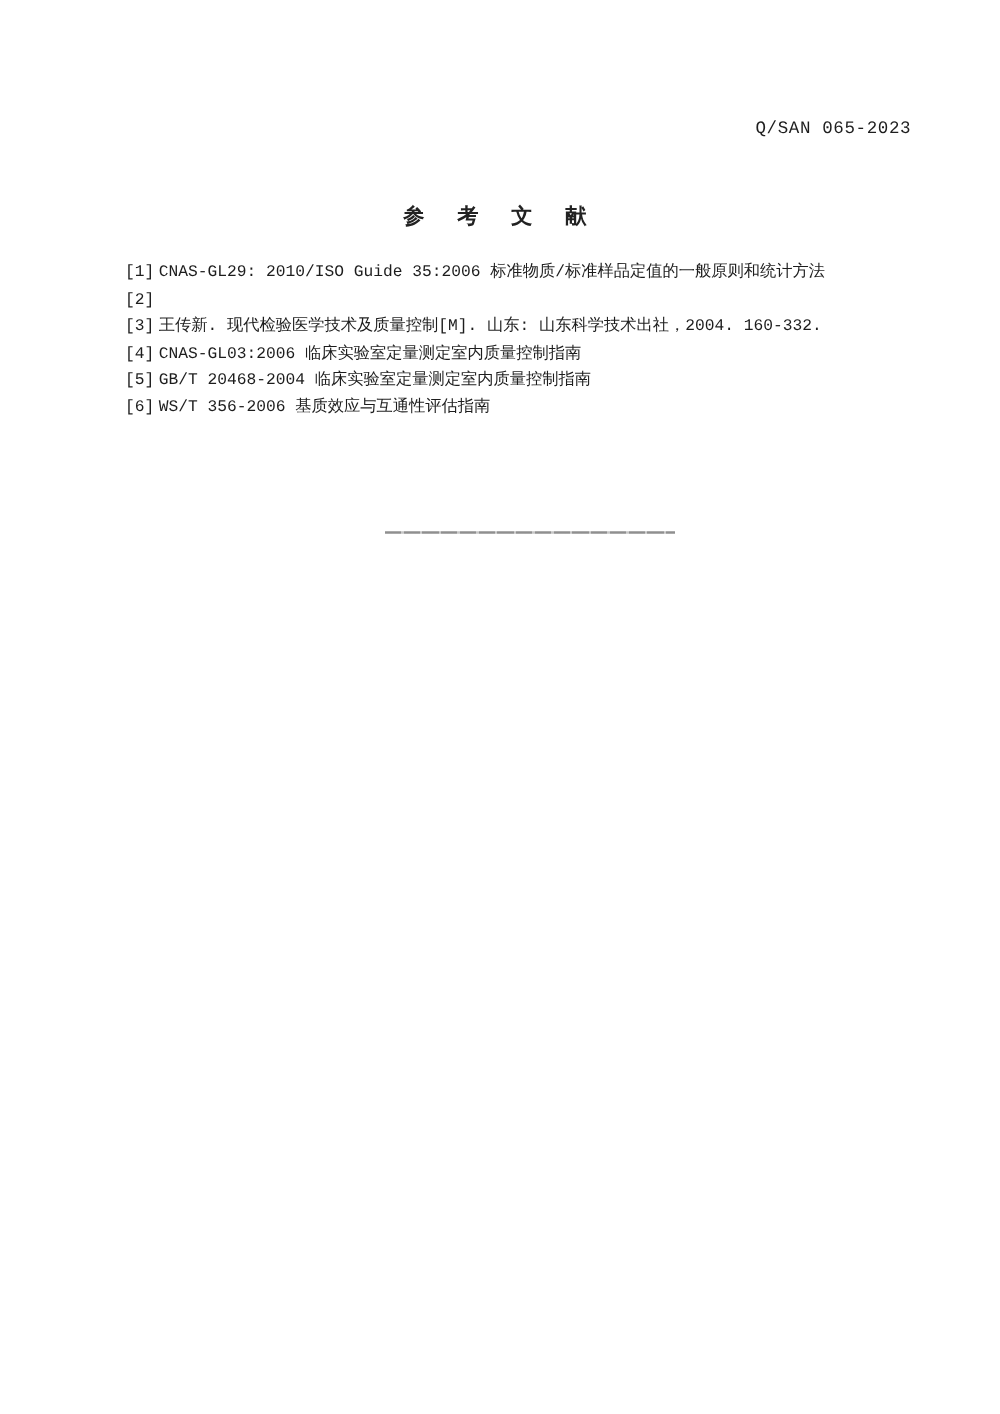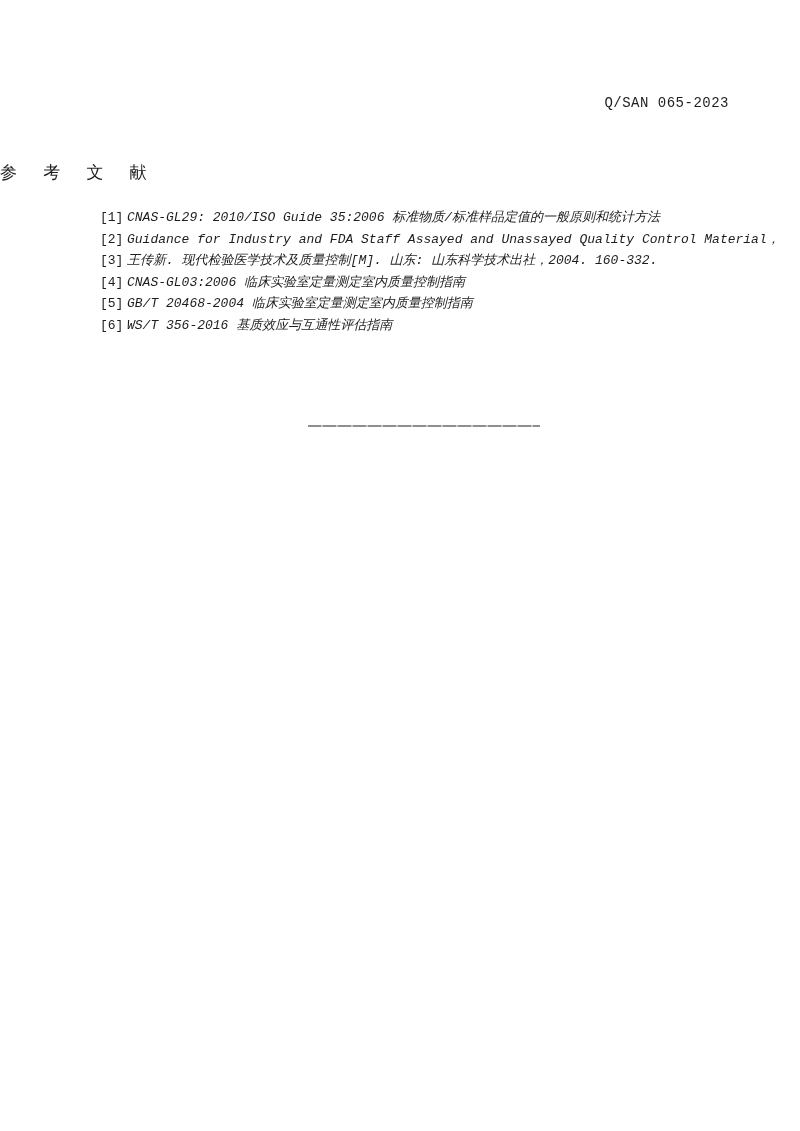--- a/index.html
+++ b/index.html
@@ -24,22 +24,23 @@
     letter-spacing: 0.5px;
     color: #1e1e1e;
     white-space: nowrap;
   }
   .doc-title {
     position: absolute;
     top: 161px;
     left: 0;
     width: 100%;
     margin: 0;
+    text-align: center;
     font-size: 17px;
-    font-weight: 400;
+    font-weight: 700;
     letter-spacing: 8px;
     color: #222222;
     white-space: nowrap;
   }
   .refs {
     position: absolute;
     top: 207px;
     left: 100px;
     width: 660px;
     font-size: 13px;
@@ -53,21 +54,20 @@
   .ref .marker {
     flex: 0 0 27px;
     white-space: nowrap;
   }
   .ref .lines {
     flex: 1 1 auto;
     min-width: 0;
   }
   .ref .line {
     white-space: nowrap;
-    font-style: italic;
   }
   .divider {
     position: absolute;
     top: 425px;
     left: 308px;
     width: 232px;
     height: 2px;
     background: repeating-linear-gradient(90deg, #8f8f8f 0px, #8f8f8f 13px, #c6c6c6 13px, #c6c6c6 15px);
   }
   .page-number {
@@ -94,21 +94,20 @@
     <div class="ref">
       <span class="marker">[1]</span>
       <div class="lines">
         <div class="line">CNAS-GL29: 2010/ISO Guide 35:2006 标准物质/标准样品定值的一般原则和统计方法</div>
       </div>
     </div>
 
     <div class="ref">
       <span class="marker">[2]</span>
       <div class="lines">
-        <div class="line">Guidance for Industry and FDA Staff Assayed and Unassayed Quality Control Material，</div>
       </div>
     </div>
 
     <div class="ref">
       <span class="marker">[3]</span>
       <div class="lines">
         <div class="line">王传新. 现代检验医学技术及质量控制[M]. 山东: 山东科学技术出社，2004. 160-332.</div>
       </div>
     </div>
 
@@ -122,21 +121,21 @@
     <div class="ref">
       <span class="marker">[5]</span>
       <div class="lines">
         <div class="line">GB/T 20468-2004 临床实验室定量测定室内质量控制指南</div>
       </div>
     </div>
 
     <div class="ref">
       <span class="marker">[6]</span>
       <div class="lines">
-        <div class="line">WS/T 356-2016 基质效应与互通性评估指南</div>
+        <div class="line">WS/T 356-2006 基质效应与互通性评估指南</div>
       </div>
     </div>
 
   </div>
 
   <div class="divider"></div>
 
   <div class="page-number">10</div>
 
 </div>

